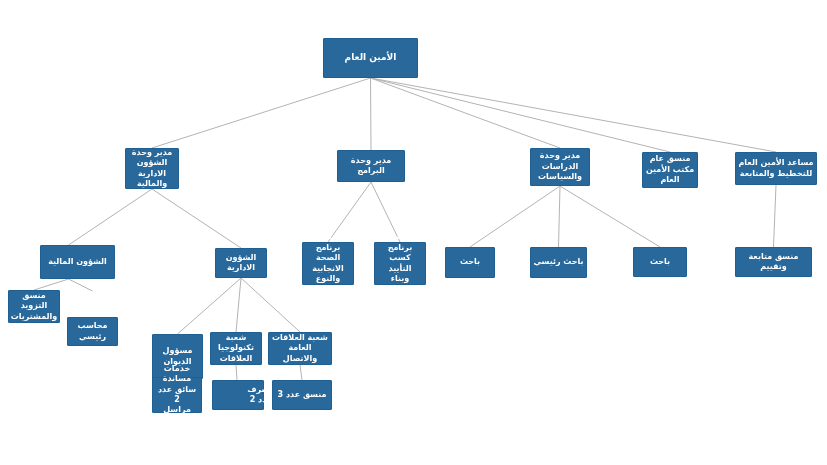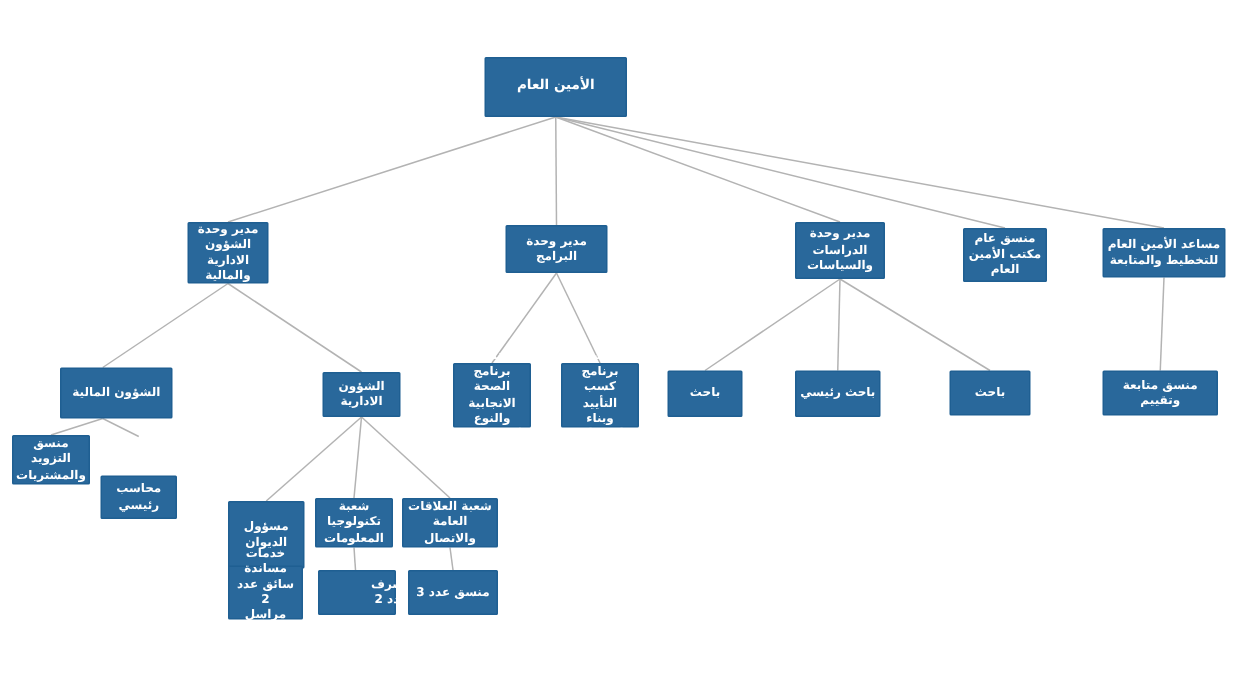--- a/index.html
+++ b/index.html
@@ -75,21 +75,21 @@
   <div class="node" style="left:530px;top:247px;width:57px;height:31px;">باحث رئيسي</div>
   <div class="node" style="left:633px;top:247px;width:54px;height:30px;">باحث</div>
   <div class="node" style="left:735px;top:247px;width:77px;height:30px;">منسق متابعة وتقييم</div>
 
   <div class="node" style="left:8px;top:290px;width:52px;height:33px;">منسق التزويد
 والمشتريات</div>
   <div class="node" style="left:67px;top:291px;width:51px;height:29px;margin-top:26px;">محاسب رئيسي</div>
 
   <div class="node" style="left:152px;top:334px;width:51px;height:45px;">مسؤول الديوان</div>
   <div class="node" style="left:210px;top:332px;width:52px;height:33px;">شعبة تكنولوجيا
-المعلومات</div>
+العلاقات</div>
   <div class="node" style="left:268px;top:332px;width:64px;height:33px;">شعبة العلاقات
 العامة والاتصال</div>
 
   <div class="node" style="left:152px;top:377px;width:50px;height:36px;">خدمات مساندة
 سائق عدد 2
 مراسل عدد 2</div>
   <div class="node" style="left:212px;top:380px;width:50px;height:30px;padding-left:48px;">مشرف عدد 2</div>
   <div class="node" style="left:272px;top:380px;width:60px;height:30px;">منسق عدد 3</div>
 
 </div>

